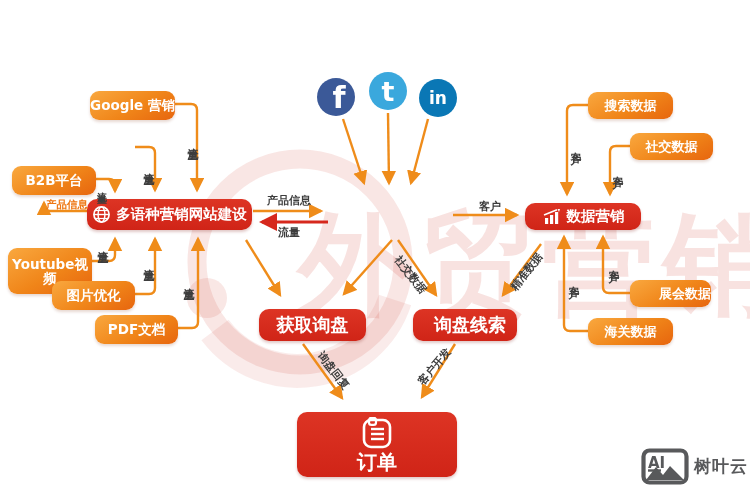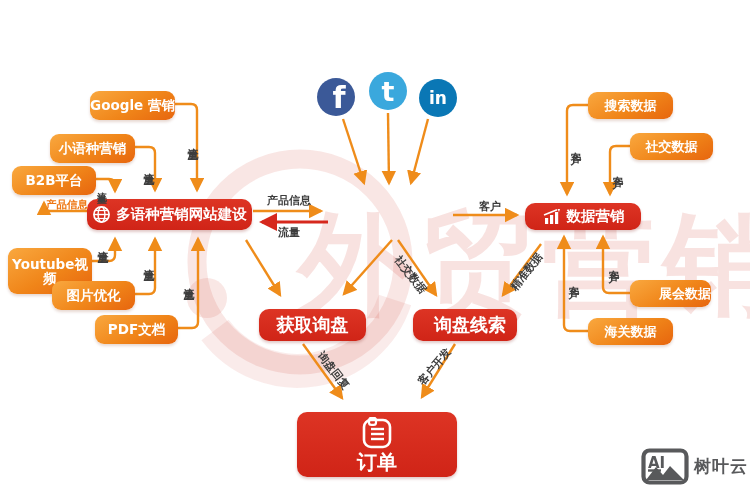--- a/index.html
+++ b/index.html
@@ -95,23 +95,20 @@
       <text x="388" y="101" font-size="27" font-weight="bold" fill="#ffffff" text-anchor="middle">t</text>
     </g>
     <g>
       <circle cx="438" cy="98" r="19" fill="#0a77b5"></circle>
       <text x="438" y="104" font-size="17" font-weight="bold" fill="#ffffff" text-anchor="middle">in</text>
     </g>
   </svg>
 
   <div class="n o" style="left:90px;top:91px;width:85px;height:29px;">
       <span>Google 营销</span>
-    </div>
-  <div class="n o" style="left:50px;top:134px;width:85px;height:29px;">
-      <span>小语种营销</span>
     </div>
   <div class="n o" style="left:12px;top:166px;width:84px;height:29px;">
       <span>B2B平台</span>
     </div>
   <div class="n o" style="left:8px;top:248px;width:84px;height:46px;">
       <span>Youtube视频</span>
     </div>
   <div class="n o" style="left:95px;top:315px;width:83px;height:29px;">
       <span>PDF文档</span>
     </div>

